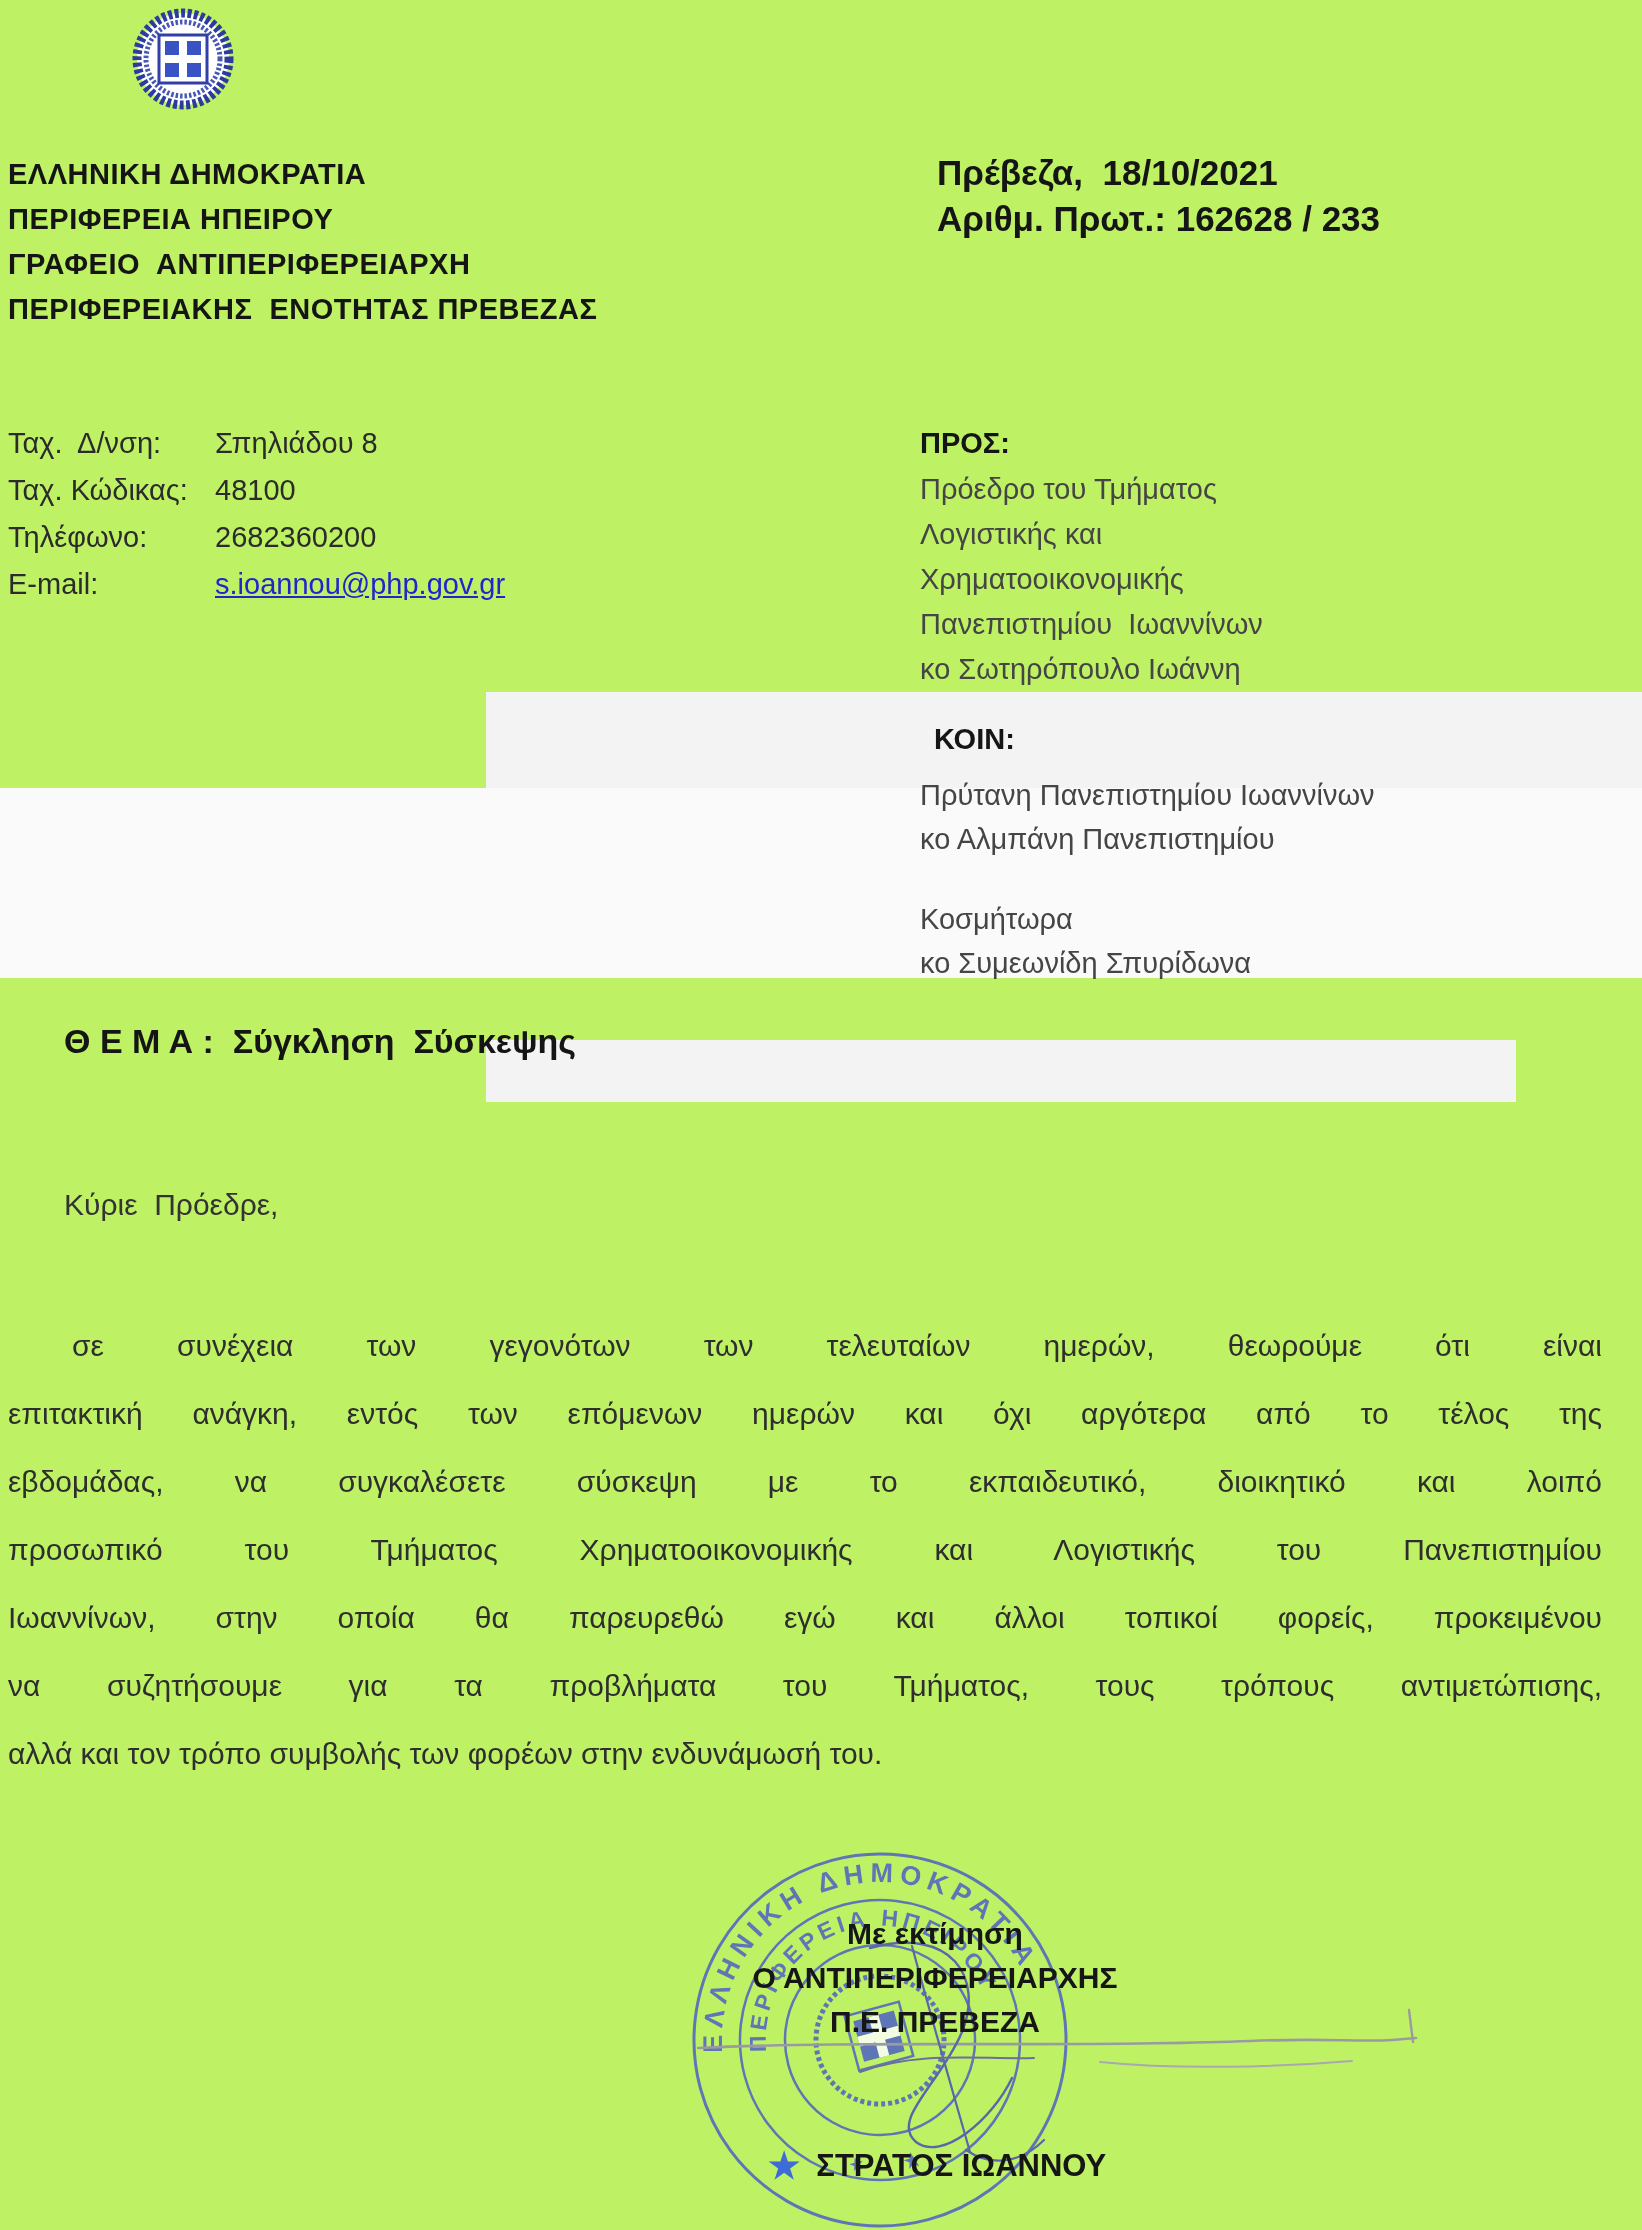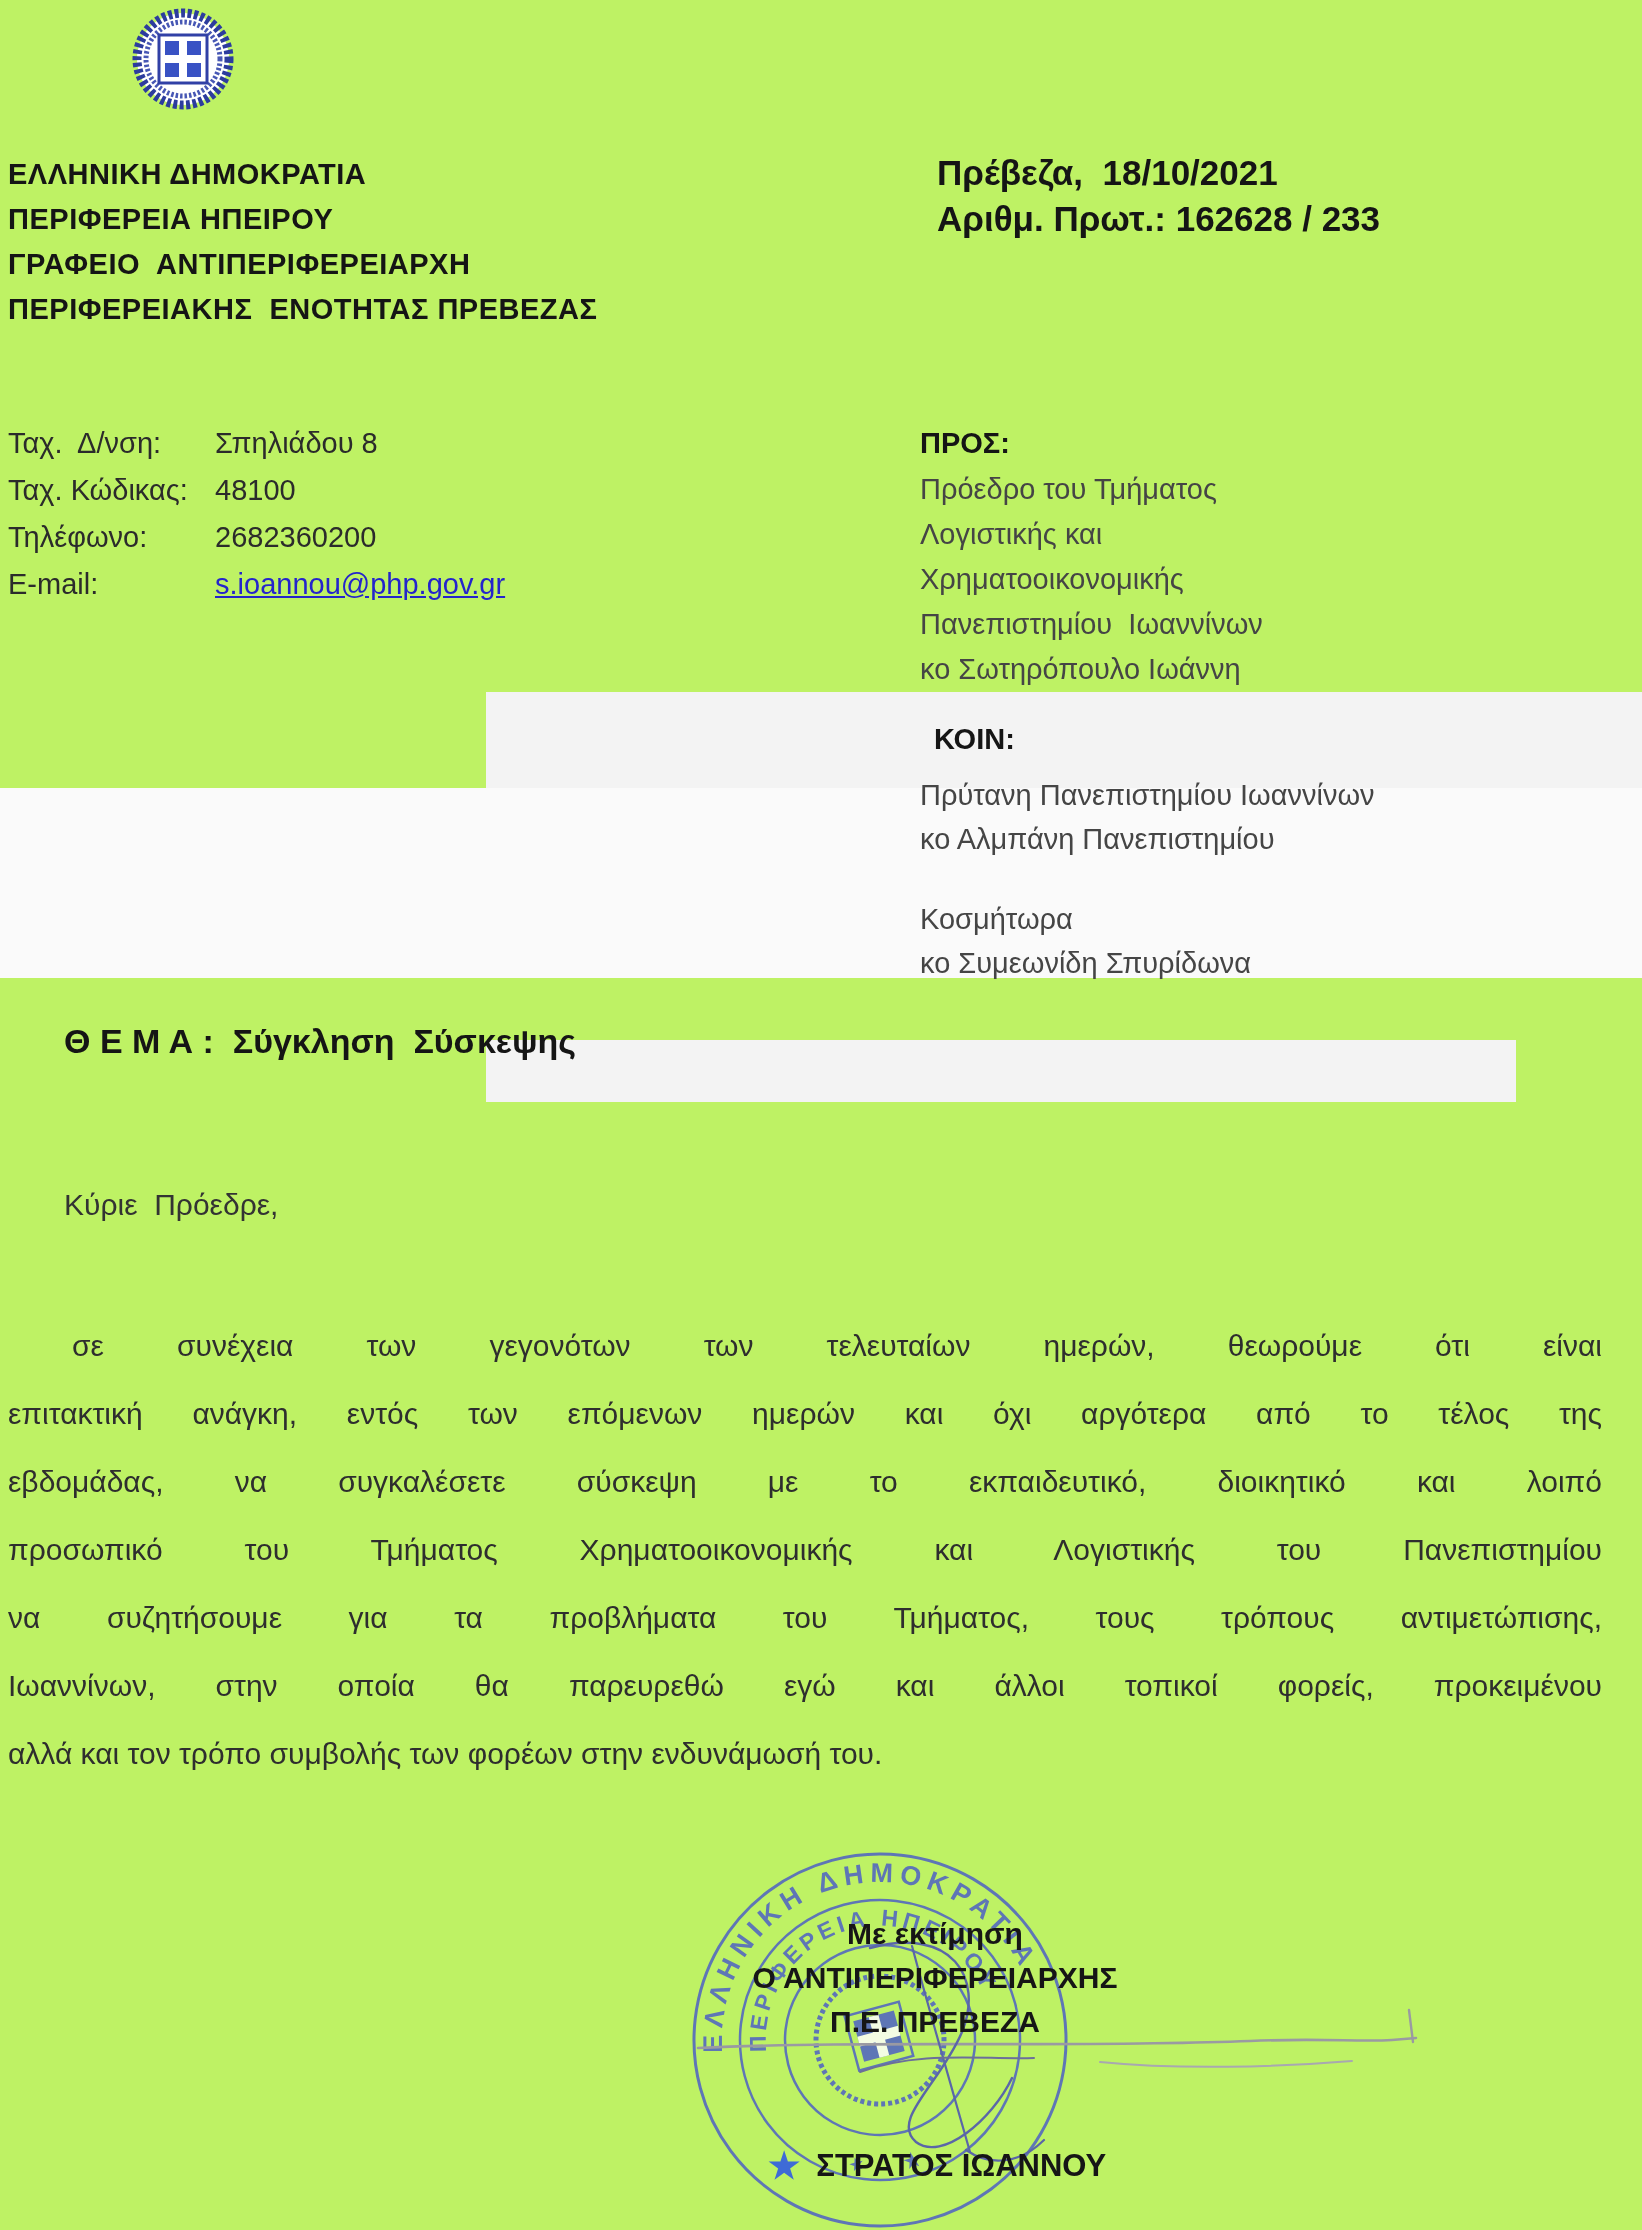--- a/index.html
+++ b/index.html
@@ -127,22 +127,22 @@
     <span class="pre">Θ Ε Μ Α :</span><span class="pre">  </span><span class="pre">Σύγκληση  Σύσκεψης</span>
   </div>
 
   <div class="abs salutation pre">Κύριε  Πρόεδρε,</div>
 
   <div class="abs bodytext">
     <div class="body-line first">σε συνέχεια των γεγονότων των τελευταίων ημερών, θεωρούμε ότι είναι</div>
     <div class="body-line">επιτακτική ανάγκη, εντός των επόμενων ημερών και όχι αργότερα από το τέλος της</div>
     <div class="body-line">εβδομάδας, να συγκαλέσετε σύσκεψη με το εκπαιδευτικό, διοικητικό και λοιπό</div>
     <div class="body-line">προσωπικό του Τμήματος Χρηματοοικονομικής και Λογιστικής του Πανεπιστημίου</div>
+    <div class="body-line">Ιωαννίνων, στην οποία θα παρευρεθώ εγώ και άλλοι τοπικοί φορείς,  προκειμένου</div>
     <div class="body-line">να συζητήσουμε για τα προβλήματα του Τμήματος, τους τρόπους αντιμετώπισης,</div>
-    <div class="body-line">Ιωαννίνων, στην οποία θα παρευρεθώ εγώ και άλλοι τοπικοί φορείς,  προκειμένου</div>
     <div class="body-line last">αλλά και τον τρόπο συμβολής των φορέων στην ενδυνάμωσή του.</div>
   </div>
 
   <div class="abs stamp-wrap">
     <svg width="480" height="480" viewBox="0 0 480 480" style="opacity:0.82;">
       <g transform="rotate(-15 240 240)" stroke="#4a5bc8" fill="none">
         <circle cx="240" cy="240" r="186" stroke-width="3"></circle>
         <circle cx="240" cy="240" r="140" stroke-width="2.5"></circle>
         <circle cx="240" cy="240" r="95" stroke-width="2.5"></circle>
         <circle cx="240" cy="240" r="64" stroke-width="5" stroke-dasharray="4 3"></circle>

